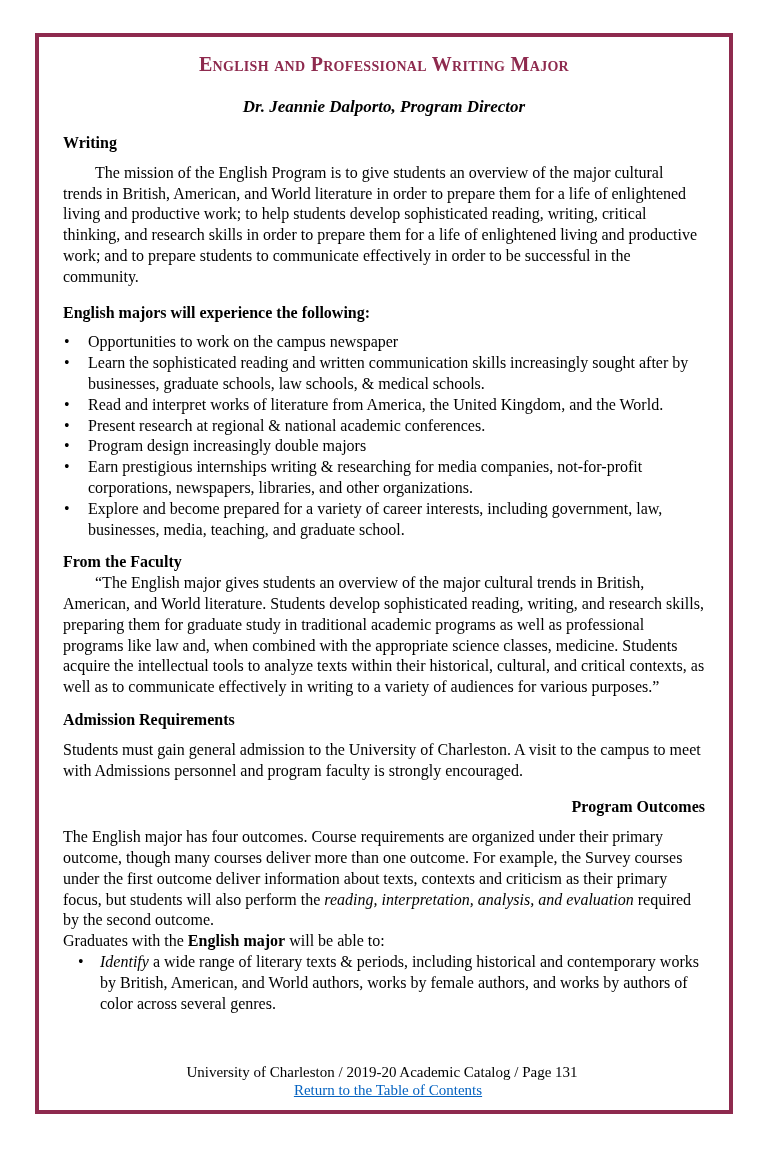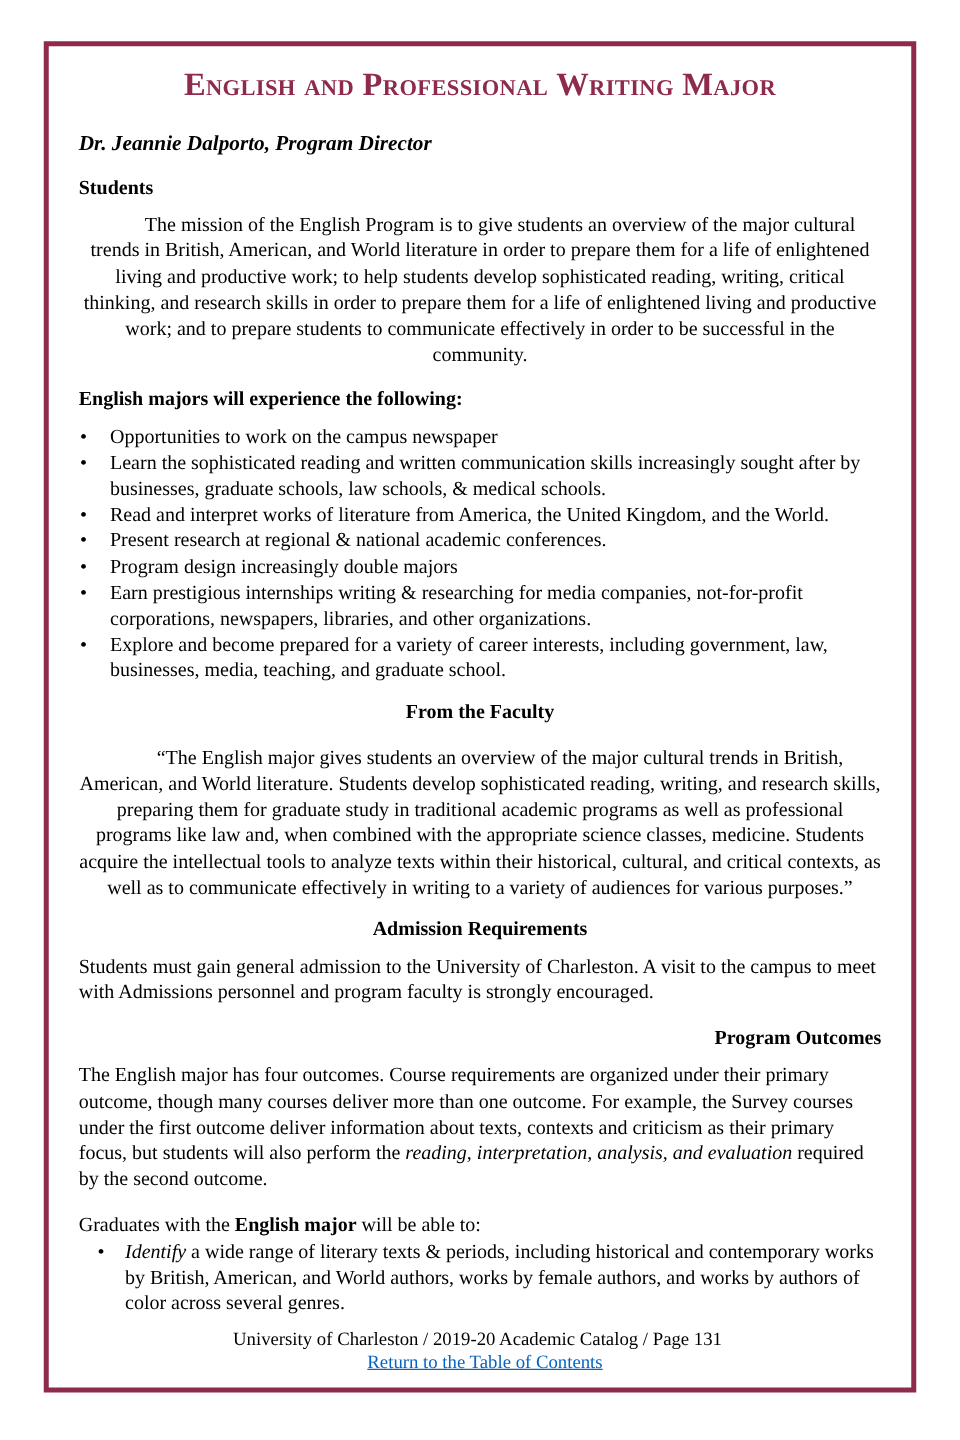--- a/index.html
+++ b/index.html
@@ -22,43 +22,43 @@
     left: 35px; top: 33px;
     width: 698px; height: 1081px;
     border: 4px solid var(--accent);
     background: #ffffff;
   }
   .content { padding: 0 24px; }
 
   .doc-title {
     margin: 14px 0 0 0;
     text-align: center;
-    font-size: 26px;
+    font-size: 20px;
     font-weight: bold;
     font-variant: small-caps;
     letter-spacing: 0.3px;
     color: var(--accent);
   }
   .doc-subtitle {
     margin: 19px 0 0 0;
-    text-align: left;
+    text-align: center;
     font-size: 17px;
     font-weight: bold;
     font-style: italic;
   }
   .sec-heading {
     margin: 15px 0 0 0;
     font-size: 16px;
     font-weight: bold;
   }
-  .sec-heading.tight { margin-top: 12px; text-align: center; }
+  .sec-heading.tight { margin-top: 12px; }
   .sec-heading.loose { margin-top: 16px; text-align: right; }
   .body-text { margin: 9px 0 0 0; }
-  .body-text.nogap { margin-top: 16px; }
-  .indented { text-indent: 32px; text-align: center; }
+  .body-text.nogap { margin-top: 0; }
+  .indented { text-indent: 32px; }
 
   ul.blist {
     list-style: none;
     margin: 9px 0 0 0;
     padding: 0;
   }
   ul.blist li {
     position: relative;
     padding-left: 25px;
   }
@@ -87,21 +87,21 @@
 </style>
 </head>
 <body>
 
 <div class="frame">
   <div class="content">
 
     <div class="doc-title">English and Professional Writing Major</div>
     <div class="doc-subtitle">Dr. Jeannie Dalporto, Program Director</div>
 
-    <div class="sec-heading">Students</div>
+    <div class="sec-heading">Writing</div>
     <p class="body-text indented">The mission of the English Program is to give students an overview of the major cultural trends in British, American, and World literature in order to prepare them for a life of enlightened living and productive work; to help students develop sophisticated reading, writing, critical thinking, and research skills in order to prepare them for a life of enlightened living and productive work; and to prepare students to communicate effectively in order to be successful in the community.</p>
 
     <div class="sec-heading">English majors will experience the following:</div>
     <ul class="blist">
       <li><span class="blt">•</span><span>Opportunities to work on the campus newspaper</span></li>
       <li><span class="blt">•</span><span>Learn the sophisticated reading and written communication skills increasingly sought after by businesses, graduate schools, law schools, &amp; medical schools.</span></li>
       <li><span class="blt">•</span><span>Read and interpret works of literature from America, the United Kingdom, and the World.</span></li>
       <li><span class="blt">•</span><span>Present research at regional &amp; national academic conferences.</span></li>
       <li><span class="blt">•</span><span>Program design increasingly double majors</span></li>
       <li><span class="blt">•</span><span>Earn prestigious internships writing &amp; researching for media companies, not-for-profit corporations, newspapers, libraries, and other organizations.</span></li>

